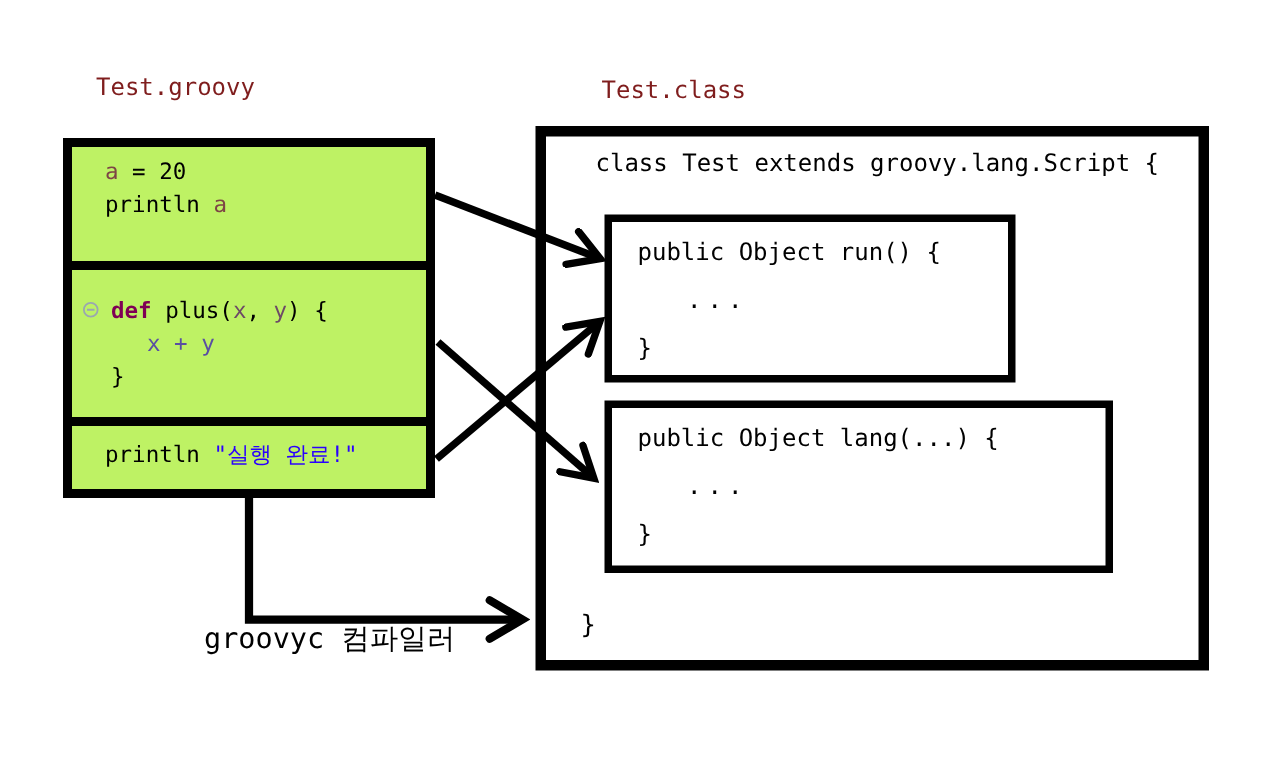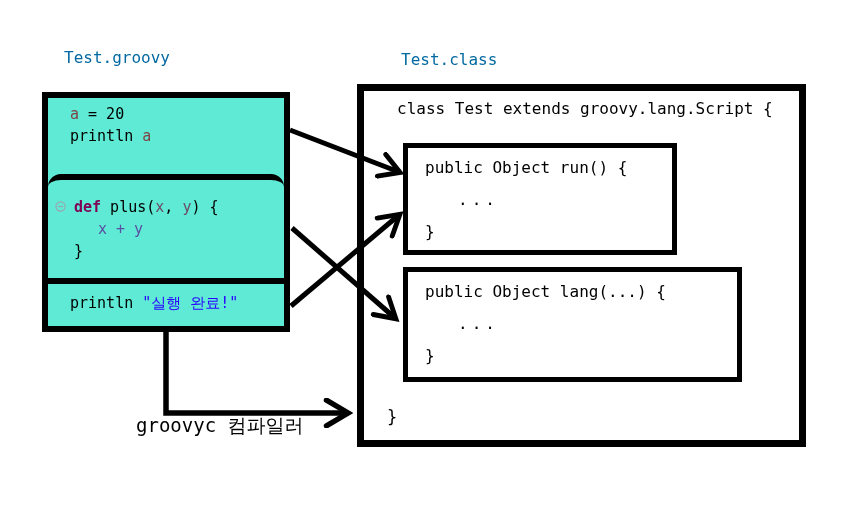--- a/index.html
+++ b/index.html
@@ -1,33 +1,33 @@
 <!DOCTYPE html>
 <html><head>
 <meta charset="utf-8">
 <style>
   html,body { margin:0; padding:0; background:#ffffff; }
   .canvas {
     position:relative; width:854px; height:522px; background:#ffffff;
     font-family:"DejaVu Sans Mono","Liberation Mono",monospace; color:#000;
     overflow:hidden;
   }
-  .file-title { position:absolute; font-size:16px; line-height:18px; color:#0369a1; white-space:pre; }
+  .file-title { position:absolute; font-size:16px; line-height:18px; color:#7f1d1d; white-space:pre; }
   #title-groovy { left:64px;  top:49px; }
   #title-class  { left:401px; top:51px; }
 
   
   .groovy-box {
     position:absolute; left:42px; top:92px; width:248px; height:240px;
-    box-sizing:border-box; border:6px solid #000; background:#5eead4;
+    box-sizing:border-box; border:6px solid #000; background:#bef264;
     display:flex; flex-direction:column;
   }
   .gsec { position:relative; box-sizing:border-box; }
   .gsec-1 { height:76px;  padding-top:5px;  }
-  .gsec-2 { height:104px; border-top:6px solid #000; padding-top:16px;border-radius:13px; }
+  .gsec-2 { height:104px; border-top:6px solid #000; padding-top:16px; }
   .gsec-3 { flex:1;       border-top:6px solid #000; padding-top:8px;  }
   .cl { font-size:15px; line-height:22px; white-space:pre; padding-left:22px; }
   .gsec-2 .cl { padding-left:26px; }
   .gsec-2 .cl.indent { padding-left:34px;margin-left:16px; }
   .c-kw    { color:#7f0055; font-weight:bold; }
   .c-var   { color:#7d4545; }
   .c-param { color:#6d4a66; }
   .c-local { color:#5a4fa2; }
   .c-str   { color:#2a00ff; }
   .fold-icon { position:absolute; left:7px; top:21px; width:11px; height:11px; }

